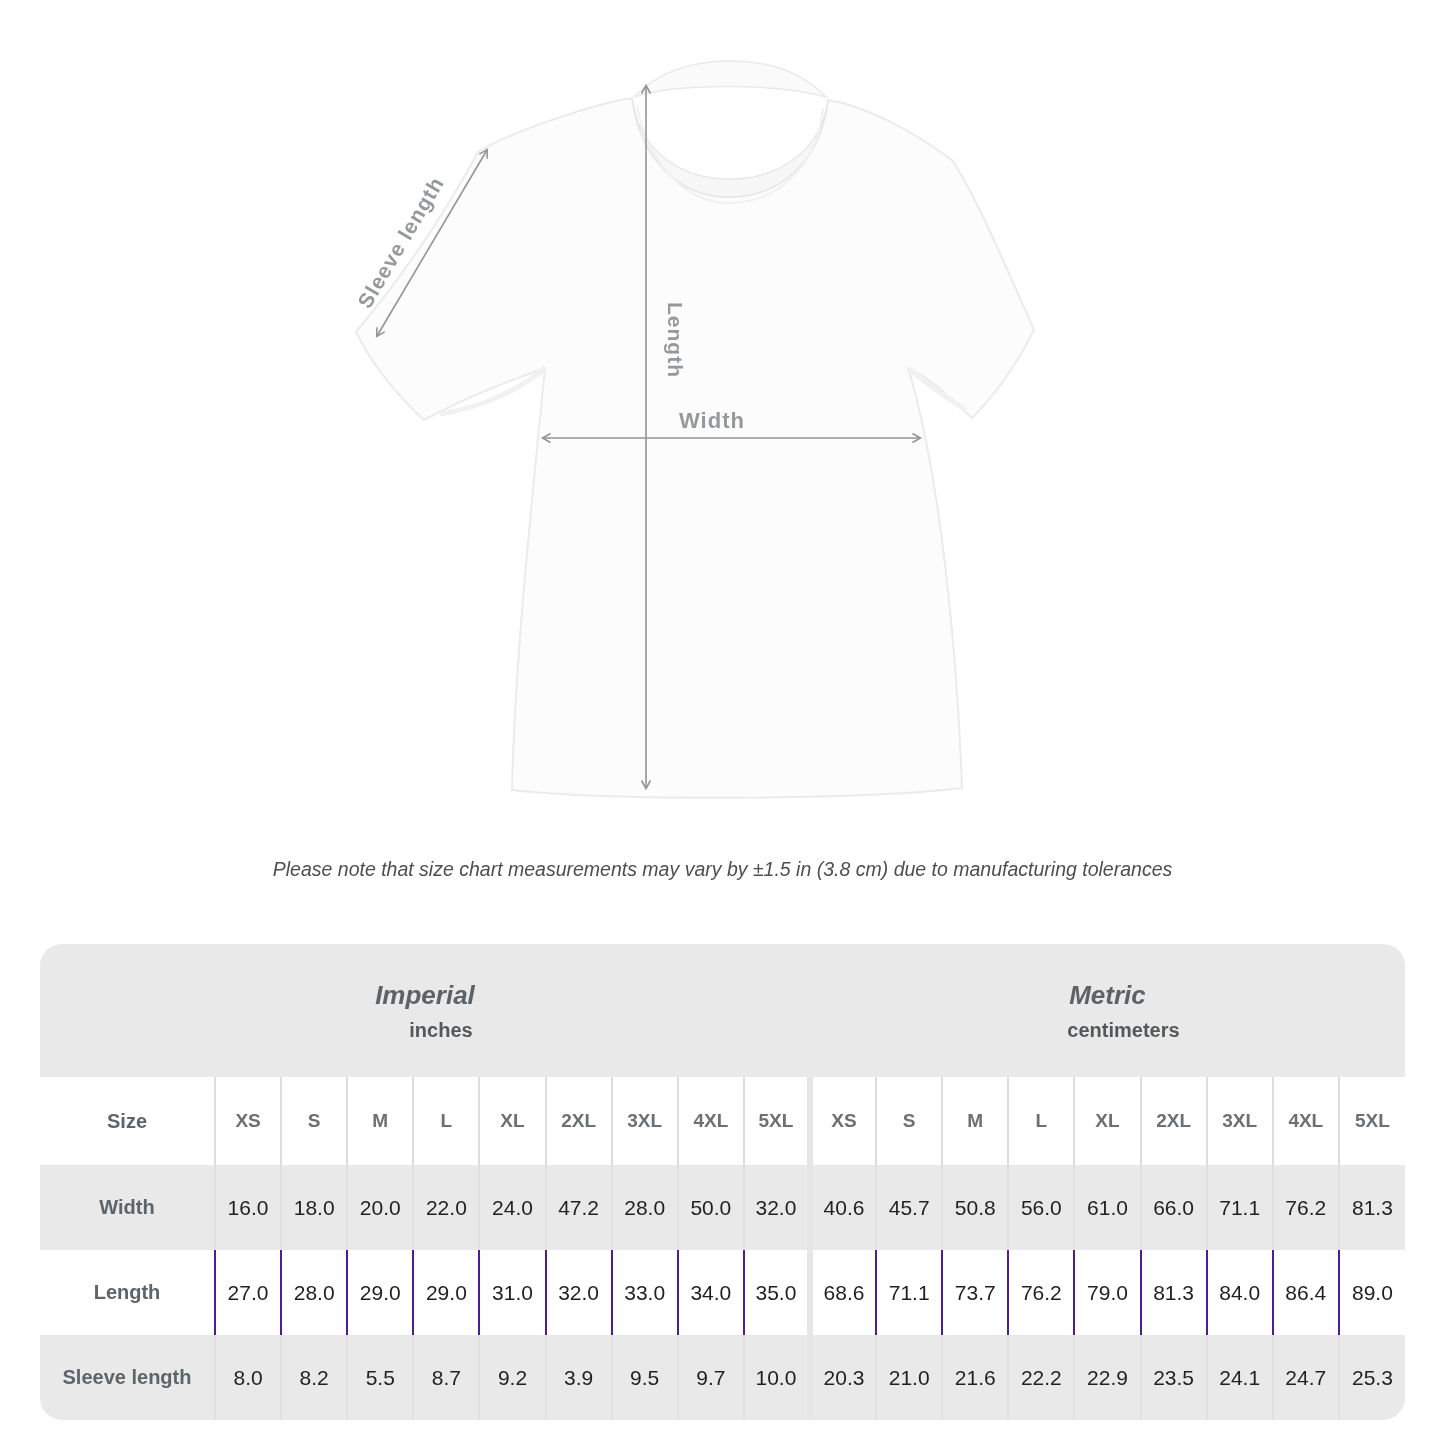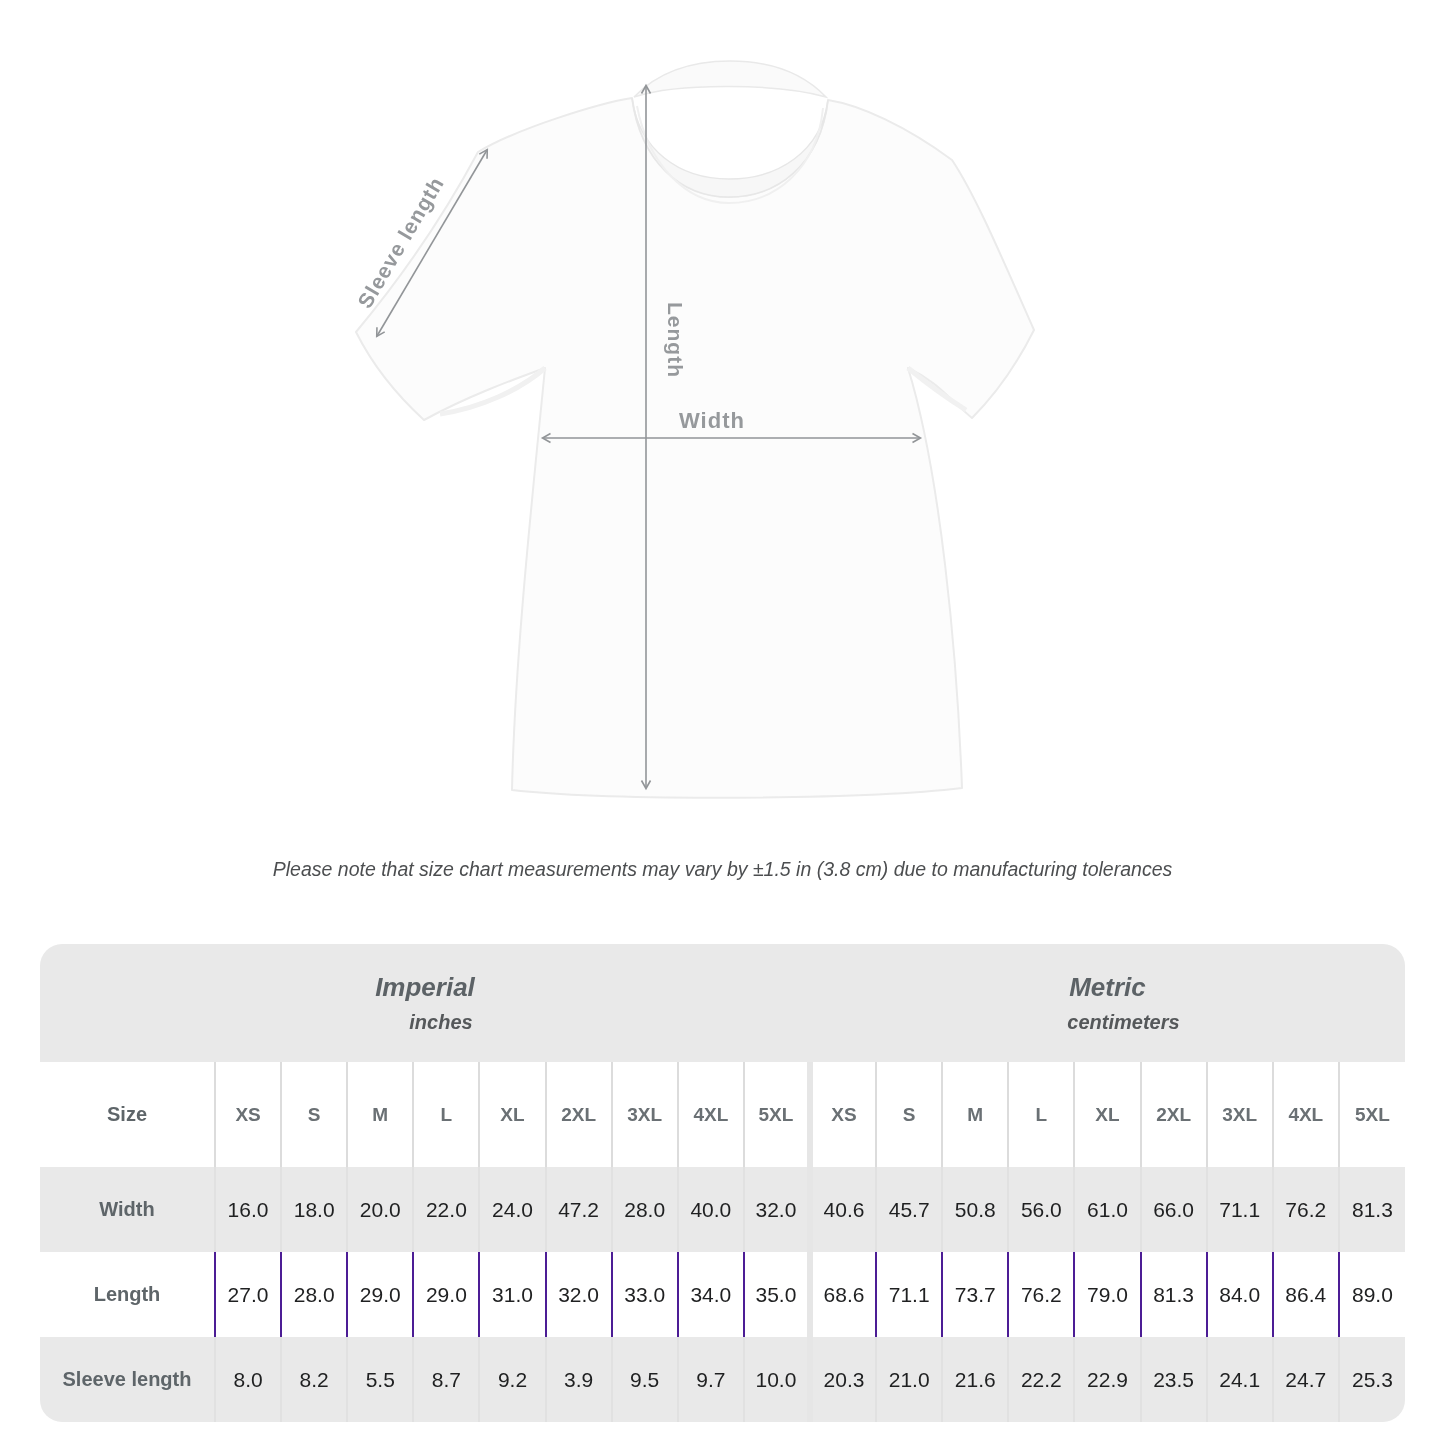--- a/index.html
+++ b/index.html
@@ -24,25 +24,25 @@
 
   .table-wrap {
     position: absolute; left: 40px; top: 944px; width: 1365px;
     border-radius: 22px; overflow: hidden; background: #ffffff;
   }
   table.sizes {
     width: 100%; border-collapse: collapse; table-layout: fixed;
   }
   table.sizes th, table.sizes td { padding: 0; text-align: center; vertical-align: middle; }
 
-  tr.unit-row th { background: #e9e9e9; height: 118px; }
+  tr.unit-row th { background: #e9e9e9; height: 133px; }
   .sec-name { font-size: 26px; font-weight: bold; font-style: italic; color: #5c6266; }
-  .sec-unit { font-size: 20px; font-style: italic; color: #55585a; margin-top: 8px; margin-left: 32px; }
-
-  tr.size-row { height: 105px; background: #ffffff; }
+  .sec-unit { font-size: 20px; color: #55585a; margin-top: 8px; margin-left: 32px; }
+
+  tr.size-row { height: 88px; background: #ffffff; }
   tr.size-row th.rowlabel { font-size: 20px; font-weight: bold; color: #5e6569; }
   tr.size-row th.sizecell {
     font-size: 19px; font-weight: bold; color: #6a7074;
     border-left: 2px solid #dcdcdc;
   }
 
   tbody tr { height: 85px; }
   tbody tr th.rowlabel { font-size: 20px; font-weight: bold; color: #5e6569; background: #ffffff; }
   tbody td {
     font-size: 21px; color: #1f2021; background: #ffffff;
@@ -174,21 +174,21 @@
     <tbody id="data-rows">
         <tr class="gray">
           <th class="rowlabel">Width</th>
           <td>16.0</td>
           <td>18.0</td>
           <td>20.0</td>
           <td>22.0</td>
           <td>24.0</td>
           <td>47.2</td>
           <td>28.0</td>
-          <td>40.0</td>
+          <td>50.0</td>
           <td>32.0</td>
           <td class="secstart">40.6</td>
           <td>45.7</td>
           <td>50.8</td>
           <td>56.0</td>
           <td>61.0</td>
           <td>66.0</td>
           <td>71.1</td>
           <td>76.2</td>
           <td>81.3</td>

